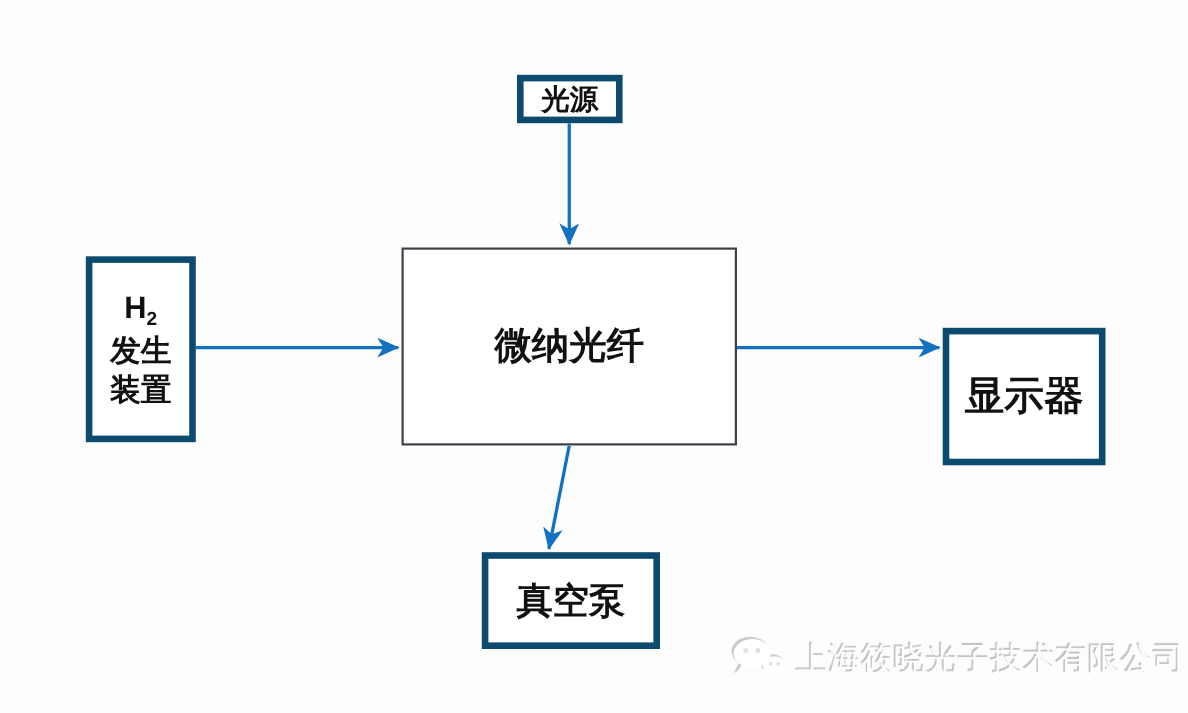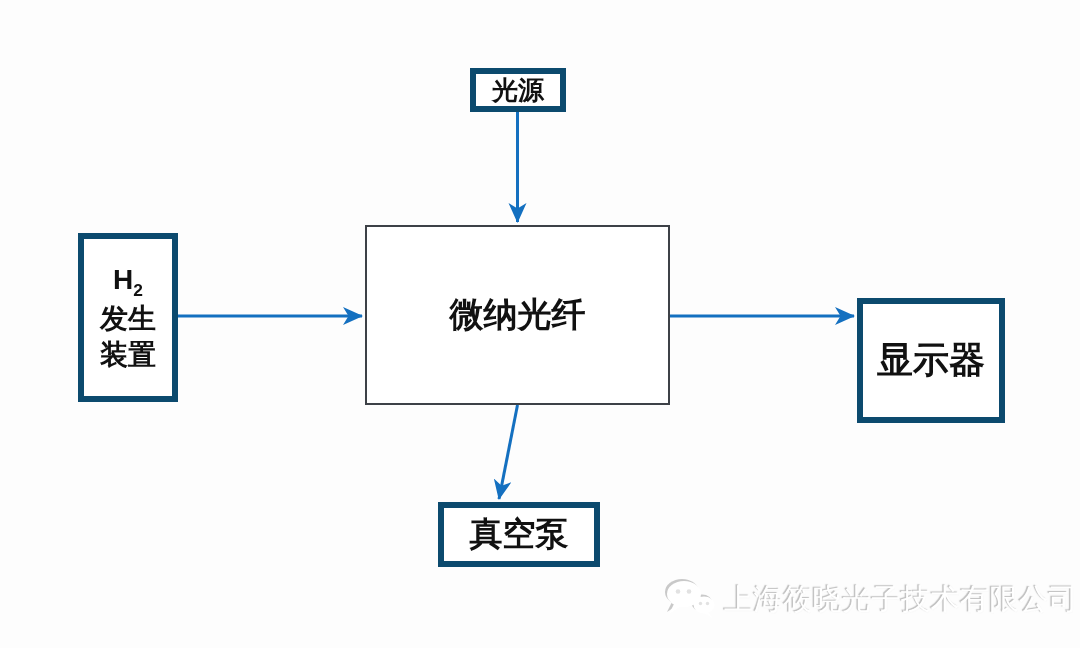--- a/index.html
+++ b/index.html
@@ -36,21 +36,21 @@
   #node-h2-generator sub { font-size: 0.62em; }
   #node-taper-machine {
     left: 365px; top: 225px; width: 305px; height: 180px;
     font-size: 34px; font-weight: 700; line-height: 1.4;
   }
   #node-display {
     left: 857px; top: 253px; width: 148px; height: 125px;
     font-size: 36px; font-weight: 700; margin-top: 45px;
   }
   #node-vacuum-pump {
-    left: 438px; top: 502px; width: 162px; height: 65px;
+    left: 438px; top: 502px; width: 162px; height: 88px;
     font-size: 33px; font-weight: 700;
   }
 
   #arrow-layer {
     position: absolute;
     left: 0; top: 0;
     width: 1080px; height: 648px;
     pointer-events: none;
   }
 

